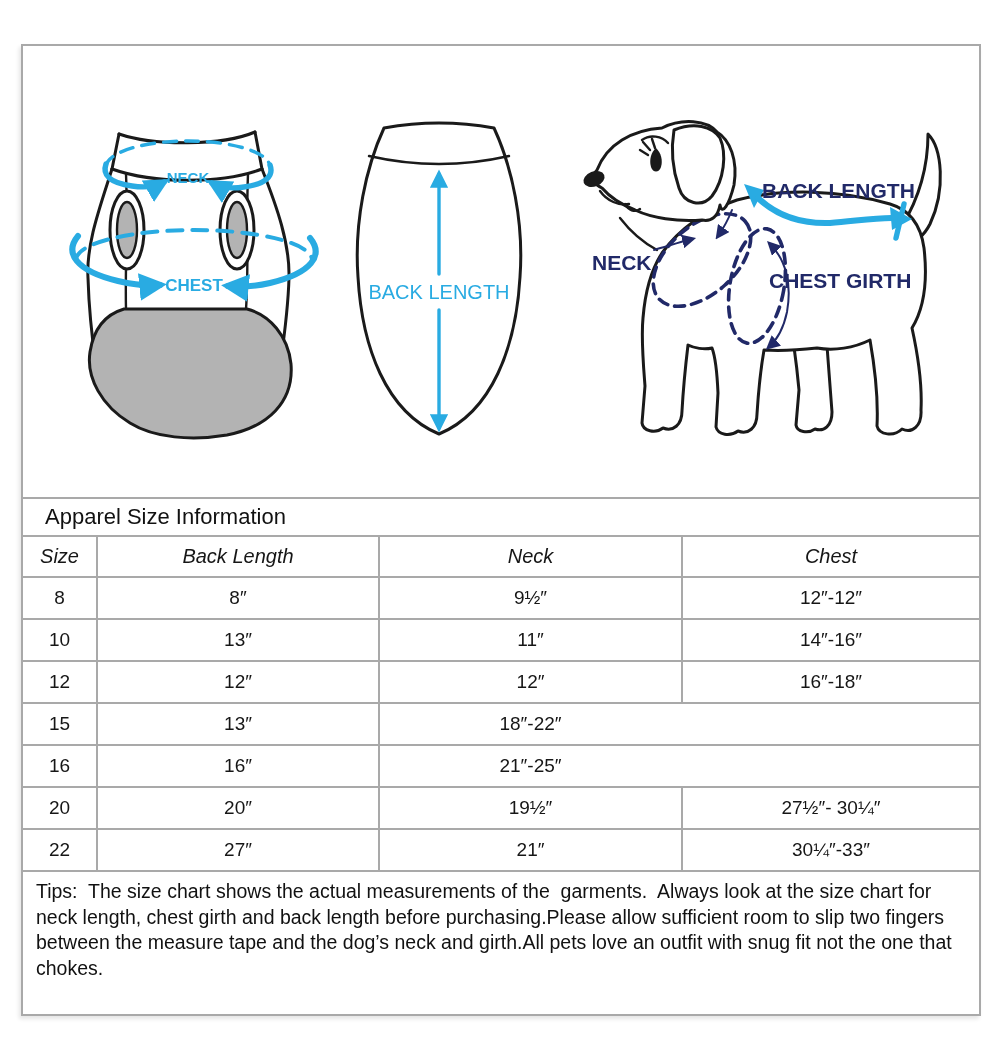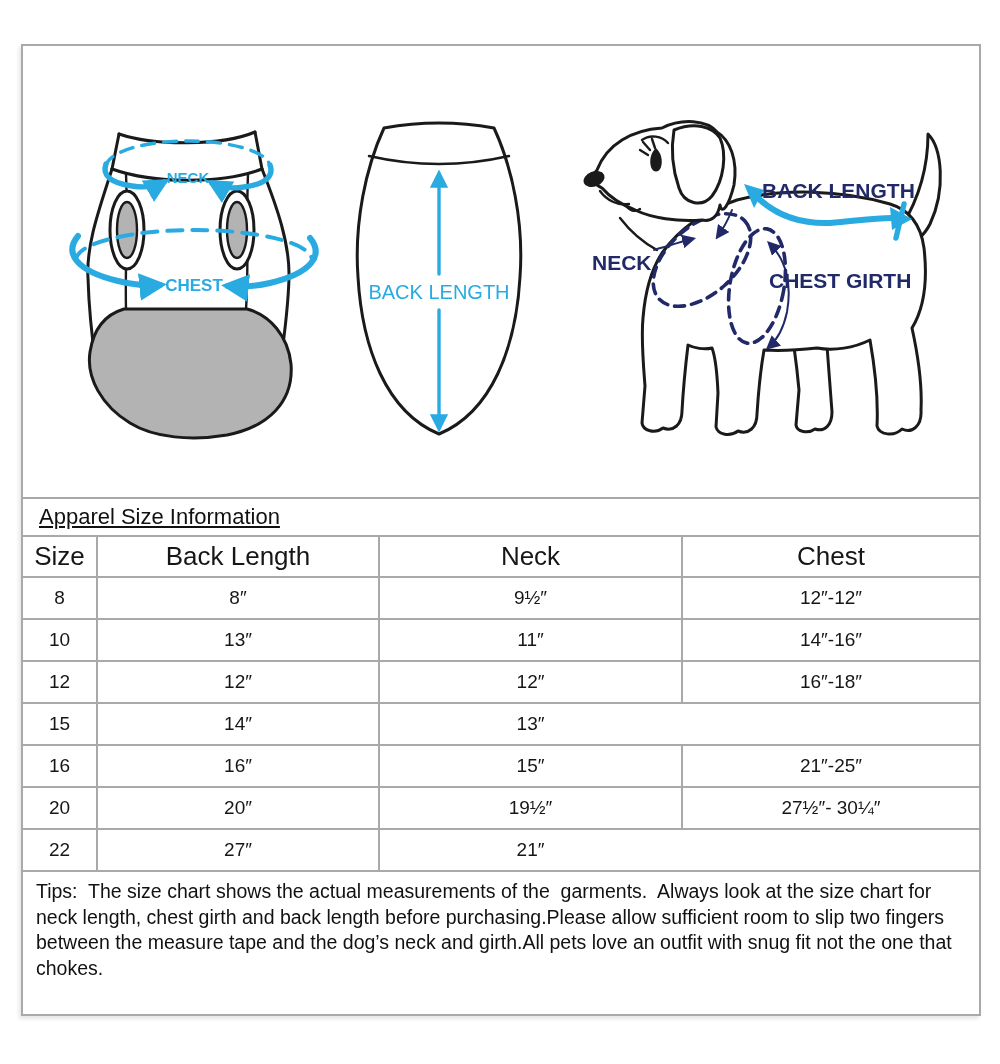--- a/index.html
+++ b/index.html
@@ -38,39 +38,38 @@
   .illustrations svg{position:absolute;}
   .svg-front{left:39px;top:66px;}
   .svg-back{left:319px;top:66px;}
   .svg-dog{left:549px;top:52px;}
 
   .title-row{
     flex:0 0 auto;
     height:38px;
     border-top:2px solid var(--grid);
     display:flex;align-items:center;
-    padding-left:16px;
+    padding-left:22px;
     font-size:22px;
     color:#111;
-    text-decoration:underline;
   }
   .t-row{
     flex:0 0 auto;
     display:grid;
     grid-template-columns:73px 282px 303px 1fr;
     border-top:2px solid var(--grid);
   }
   .t-row .cell{
     display:flex;align-items:center;justify-content:center;
     font-size:19px;
     color:#161616;
   }
   .t-row .cell + .cell{border-left:2px solid var(--grid);}
   .t-head{height:41px;}
-  .t-head .cell{font-size:26px;}
+  .t-head .cell{font-size:20px;font-style:italic;}
   .t-data{height:42px;}
   .tips{
     flex:1 1 auto;
     border-top:2px solid var(--grid);
     padding:7px 14px 6px 13px;
     font-size:19.5px;
     line-height:25.5px;
     white-space:pre-wrap;
     color:#111;
   }
@@ -239,36 +238,36 @@
       <div class="cell">14″-16″</div>
     </div>
     <div class="t-row t-data">
       <div class="cell">12</div>
       <div class="cell">12″</div>
       <div class="cell">12″</div>
       <div class="cell">16″-18″</div>
     </div>
     <div class="t-row t-data">
       <div class="cell">15</div>
-      <div class="cell">14″</div>
       <div class="cell">13″</div>
+      <div class="cell">18″-22″</div>
     </div>
     <div class="t-row t-data">
       <div class="cell">16</div>
       <div class="cell">16″</div>
-      <div class="cell">15″</div>
       <div class="cell">21″-25″</div>
     </div>
     <div class="t-row t-data">
       <div class="cell">20</div>
       <div class="cell">20″</div>
       <div class="cell">19½″</div>
       <div class="cell">27½″- 30¼″</div>
     </div>
     <div class="t-row t-data">
       <div class="cell">22</div>
       <div class="cell">27″</div>
       <div class="cell">21″</div>
+      <div class="cell">30¼″-33″</div>
     </div>
 
     <div class="tips">Tips:  The size chart shows the actual measurements of the  garments.  Always look at the size chart for neck length, chest girth and back length before purchasing.Please allow sufficient room to slip two fingers between the measure tape and the dog’s neck and girth.All pets love an outfit with snug fit not the one that chokes.</div>
   </div>
 </div>
 
 </body></html>

